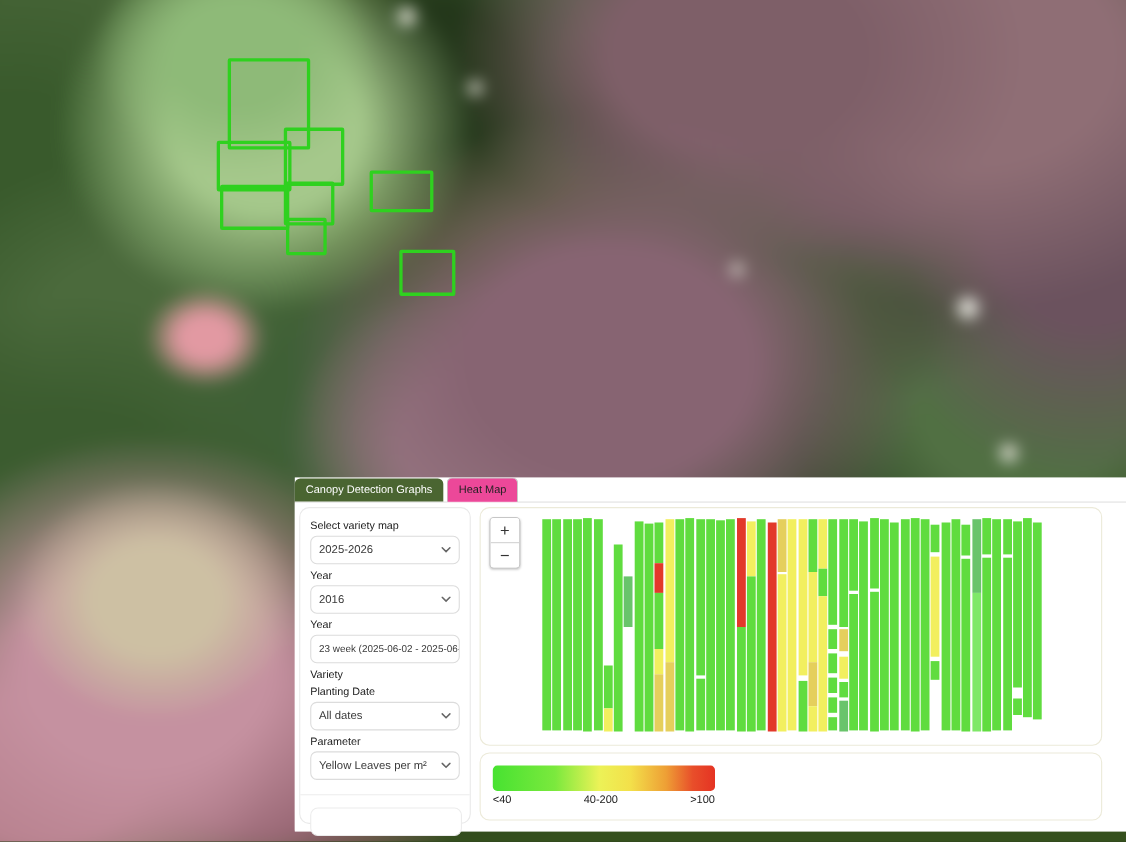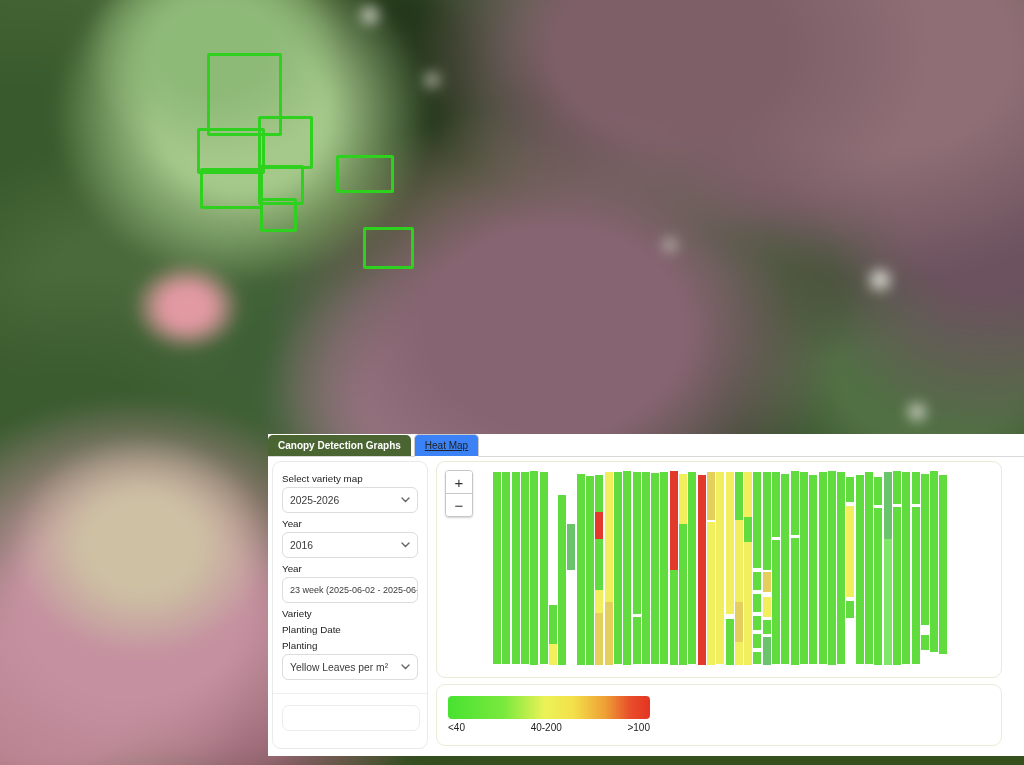--- a/index.html
+++ b/index.html
@@ -43,23 +43,23 @@
       radial-gradient(240px 170px at 120px 60px,#49663a 0%,#49663a 45%,rgba(73,102,58,0) 100%),
       radial-gradient(300px 200px at 860px 560px,#243a1c 0%,#243a1c 45%,rgba(36,58,28,0) 100%);}
 
   .det-box{position:absolute;border:3px solid #2fd11f;border-radius:2px;}
 
   
   .panel{position:absolute;left:268px;top:434px;width:756px;height:321px;
          background:#fff;box-sizing:border-box;}
   .tabs{display:flex;align-items:flex-end;height:22px;border-bottom:1px solid #d9d9d9;background:transparent;}
   .tab{font-size:10px;line-height:1;padding:6px 10px 5px;border-radius:5px 5px 0 0;cursor:default;white-space:nowrap;}
-  .tab.inactive{background:#4a6531;color:#fff;font-weight:bold;}
-  .tab.active{background:#3b82f6;border:1px solid #c9c9c9;border-bottom:1px solid #fff;
-              margin-bottom:-1px;margin-left:3px;color:#222;text-decoration:underline;}
+  .tab.inactive{background:#4a6531;color:#fff;}
+  .tab.active{background:#ec4899;border:1px solid #c9c9c9;border-bottom:1px solid #fff;
+              margin-bottom:-1px;margin-left:3px;color:#222;}
   .content{position:relative;height:299px;background:#fff;}
 
   
   .filter-card{position:absolute;left:4px;top:4px;width:156px;height:288px;background:#fff;
                border:1px solid #e9e9e9;border-radius:9px;padding:6px 9px;box-sizing:border-box;}
   .f-label{display:block;font-size:9.8px;color:#222;margin:5px 0 3px;}
   .select{height:24px;border:1px solid #dcdcdc;border-radius:6px;display:flex;align-items:center;
           justify-content:space-between;padding:0 7px;font-size:10.3px;color:#3a3a3a;background:#fff;
           white-space:nowrap;overflow:hidden;}
   .select.small{font-size:9px;}
@@ -132,22 +132,28 @@
 
       <span class="f-label">Year</span>
       <div class="select small">
         <span>23 week (2025-06-02 - 2025-06-08)</span>
 
       </div>
 
       <span class="f-label">Variety</span>
 
       <span class="f-label">Planting Date</span>
-
-      <span class="f-label">Planting</span>
+      <div class="select">
+        <span>All dates</span>
+        <svg class="chev" width="9" height="6" viewBox="0 0 9 6">
+            <path d="M1 1l3.5 3.5L8 1" fill="none" stroke="#666" stroke-width="1.4" stroke-linecap="round"></path>
+          </svg>
+      </div>
+
+      <span class="f-label">Parameter</span>
       <div class="select">
         <span>Yellow Leaves per m²</span>
         <svg class="chev" width="9" height="6" viewBox="0 0 9 6">
             <path d="M1 1l3.5 3.5L8 1" fill="none" stroke="#666" stroke-width="1.4" stroke-linecap="round"></path>
           </svg>
       </div>
 
       <hr class="f-divider">
 
       <div class="clear-btn">

